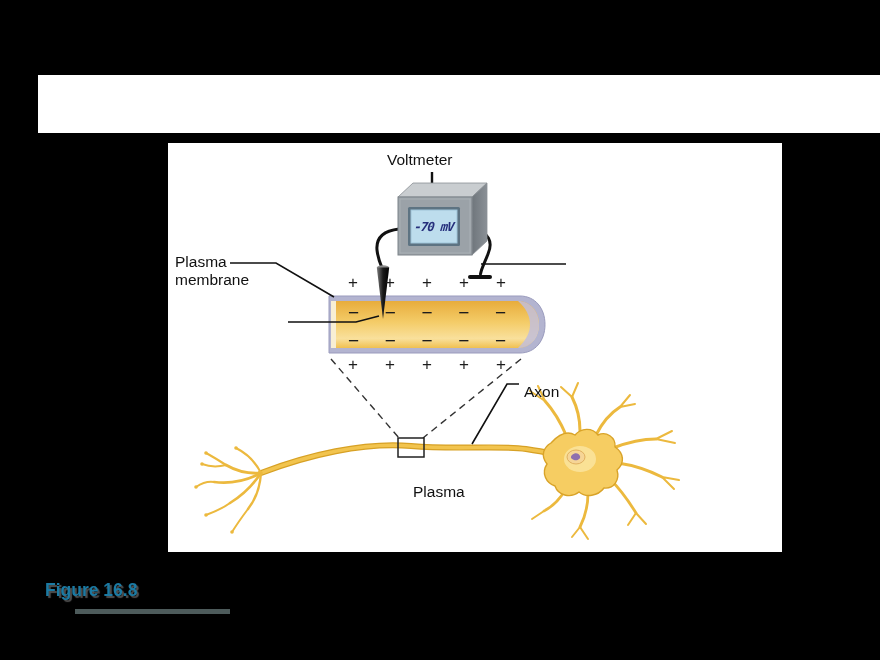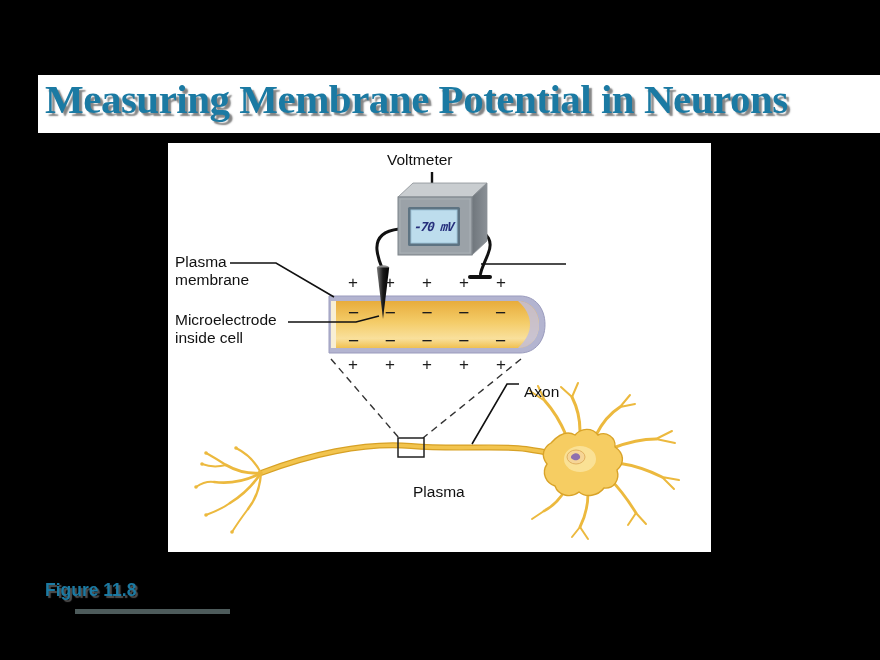--- a/index.html
+++ b/index.html
@@ -9,40 +9,39 @@
   #title-band{position:absolute;left:38px;top:75px;width:842px;height:58px;background:#ffffff;}
   #slide-title{position:absolute;left:45px;top:78px;width:820px;
                font-family:"Liberation Serif", serif;font-weight:bold;font-size:41px;line-height:1.05;
                color:#1b7aa3;letter-spacing:-0.5px;white-space:nowrap;
                text-shadow:3px 3px 1.5px rgba(110,110,110,0.85);}
   
   #figure-caption{position:absolute;left:45px;top:580px;font-size:17.5px;font-weight:bold;
                   color:#1b7aa3;text-shadow:2px 2px 1px rgba(100,100,100,0.8);}
   #caption-underline{position:absolute;left:75px;top:609px;width:155px;height:5px;background:#4d5b5b;}
   
-  #diagram{position:absolute;left:168px;top:143px;width:543px;height:409px;background:#ffffff;}
+  #diagram{position:absolute;left:168px;top:143px;width:614px;height:409px;background:#ffffff;}
   #diagram svg{position:absolute;left:0;top:0;}
   .dlabel{position:absolute;font-size:15.5px;line-height:17.5px;color:#111;white-space:nowrap;z-index:3;}
   .charge-row{position:absolute;left:180px;width:158px;display:flex;justify-content:space-between;
               z-index:3;color:#1c1c1c;}
   .charge-row span{display:inline-block;text-align:center;}
   .plus-row span{font-size:17px;font-weight:400;}
   .minus-row span{font-size:19px;font-weight:400;letter-spacing:0;}
   #lcd-reading{position:absolute;left:243px;top:67px;width:46px;height:33px;display:flex;
                align-items:center;justify-content:center;z-index:3;
                font-family:"DejaVu Sans Mono", monospace;font-weight:bold;font-style:italic;
                font-size:12.5px;color:#26307c;transform:skewX(-5deg);letter-spacing:-1px;}
 </style>
 </head>
 <body>
 
 <div id="canvas">
 
   <div id="title-band"></div>
-  <div id="slide-title">Measuring Membrane Potential in Neurons</div>
 
   <div id="diagram">
 
     <svg width="543" height="409" viewBox="0 0 543 409">
       <defs>
         <linearGradient id="axonGrad" x1="0" y1="0" x2="0" y2="1">
           <stop offset="0" stop-color="#e8ac3c"></stop>
           <stop offset="0.45" stop-color="#f4cc68"></stop>
           <stop offset="0.8" stop-color="#f9e09c"></stop>
           <stop offset="1" stop-color="#f0c050"></stop>
@@ -147,24 +146,20 @@
       </g>
     </svg>
 
     <div class="dlabel" style="left:219px;top:8px;width:90px;">Voltmeter</div>
 
     <div class="dlabel" style="left:7px;top:110px;">
       <span style="display:block">Plasma</span>
       <span style="display:block">membrane</span>
     </div>
 
-    <div class="dlabel" style="left:7px;top:168px;">
-      <span style="display:block">Microelectrode</span>
-      <span style="display:block">inside cell</span>
-    </div>
 
 
     <div class="dlabel" style="left:356px;top:240px;">Axon</div>
 
     <div class="dlabel" style="left:245px;top:340px;">Plasma</div>
 
     <div id="lcd-reading">-70 mV</div>
 
     <div class="charge-row plus-row" style="top:130px;">
       <span>+</span>
@@ -189,16 +184,16 @@
     </div>
     <div class="charge-row plus-row" style="top:212px;">
       <span>+</span>
       <span>+</span>
       <span>+</span>
       <span>+</span>
       <span>+</span>
     </div>
   </div>
 
-  <div id="figure-caption">Figure 11.8</div>
+  <div id="figure-caption">Figure 16.8</div>
   <div id="caption-underline"></div>
 
 </div>
 
 </body></html>

